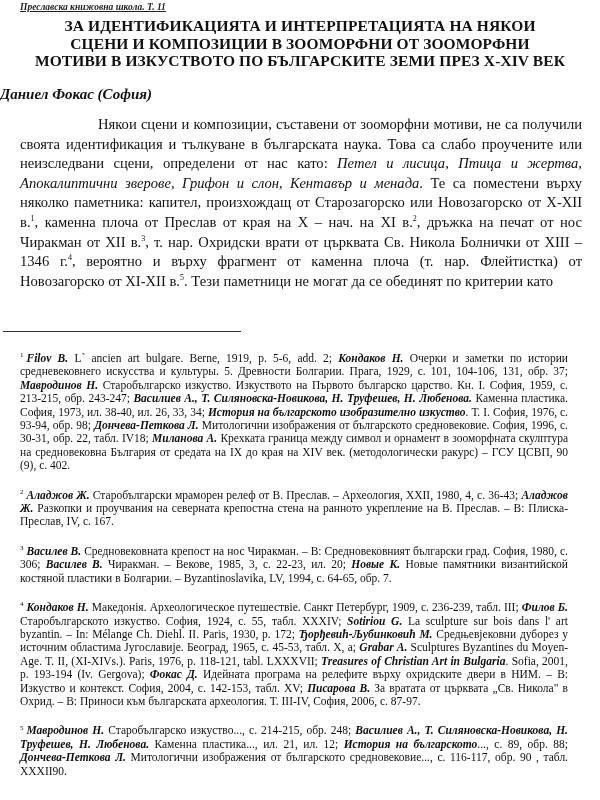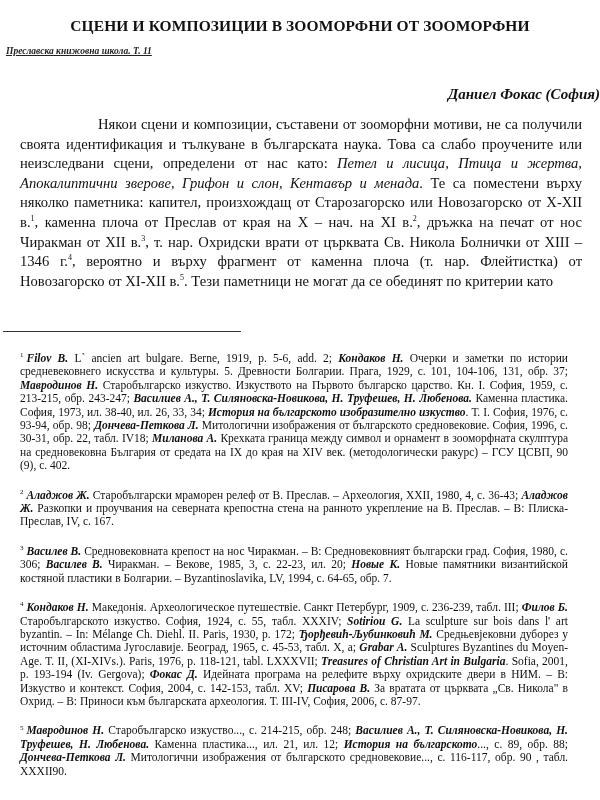--- a/index.html
+++ b/index.html
@@ -2,32 +2,32 @@
 <html><head>
 <meta charset="utf-8">
 <style>
   html, body { margin: 0; padding: 0; background: #ffffff; }
   body {
     width: 600px; height: 800px; overflow: hidden; position: relative;
     font-family: "Liberation Serif", "DejaVu Serif", serif;
     color: #111;
   }
   .running-head {
-    position: absolute; left: 6px; top: 2px;
+    position: absolute; left: 20px; top: 2px;
     font-size: 9.5px; font-style: italic; font-weight: bold;
-    text-decoration: underline; color: #222; margin-top: 44px;
+    text-decoration: underline; color: #222;
   }
   .title {
     position: absolute; left: 0; top: 17px; width: 600px;
     text-align: center; font-weight: bold; font-size: 15.5px;
     line-height: 17.5px; letter-spacing: 0.1px;
   }
   .author {
     position: absolute; left: 0; top: 86px; width: 600px;
-    text-align: right; font-weight: bold; font-style: italic; font-size: 15px;
+    text-align: left; font-weight: bold; font-style: italic; font-size: 15px;
   }
   .body-text {
     position: absolute; left: 20px; top: 115px; width: 562px;
     font-size: 14.6px; line-height: 19.6px; text-align: justify;
     text-indent: 78px;
   }
   .body-text i { font-style: italic; }
   sup { font-size: 8px; vertical-align: super; line-height: 0; }
   .fn-rule {
     position: absolute; left: 3px; top: 331px; width: 238px;
@@ -44,21 +44,23 @@
     position: absolute; left: 0; top: 779px; width: 600px;
     text-align: center; font-size: 12px; margin-top: 32px;
   }
 </style>
 </head>
 <body>
 
 <div class="running-head">Преславска книжовна школа. Т. 11</div>
 
 <div class="title">
+  <div>ЗА ИДЕНТИФИКАЦИЯТА И ИНТЕРПРЕТАЦИЯТА НА НЯКОИ</div>
   <div>СЦЕНИ И КОМПОЗИЦИИ В ЗООМОРФНИ ОТ ЗООМОРФНИ</div>
+  <div>МОТИВИ В ИЗКУСТВОТО ПО БЪЛГАРСКИТЕ ЗЕМИ ПРЕЗ X-XIV ВЕК</div>
 </div>
 
 <div class="author">Даниел Фокас (София)</div>
 
 <div class="body-text"><span>Някои сцени и композиции, съставени от зооморфни мотиви, не са получили своята идентификация и тълкуване в българската наука. Това са слабо проучените или неизследвани сцени, определени от нас като: </span><i>Петел и лисица, Птица и жертва, Апокалиптични зверове, Грифон и слон, Кентавър и менада</i><span>. Те са поместени върху няколко паметника: капител, произхождащ от Старозагорско или Новозагорско от X-XII в.</span><sup>1</sup><span>, каменна плоча от Преслав от края на X – нач. на XI в.</span><sup>2</sup><span>, дръжка на печат от нос Чиракман от XII в.</span><sup>3</sup><span>, т. нар. Охридски врати от църквата Св. Никола Болнички от XIII – 1346 г.</span><sup>4</sup><span>, вероятно и върху фрагмент от каменна плоча (т. нар. Флейтистка) от Новозагорско от XI-XII в.</span><sup>5</sup><span>. Тези паметници не могат да се обединят по критерии като</span></div>
 
 <div class="fn-rule"></div>
 
 <div class="footnotes" id="footnotes">
     <p class="fn"><sup class="fn-num">1</sup><b>Filov B.</b><span> L` ancien art bulgare. Berne, 1919, p. 5-6, add. 2; </span><b>Кондаков Н.</b><span> Очерки и заметки по истории средневековнего искусства и культуры. 5. Древности Болгарии. Прага, 1929, с. 101, 104-106, 131, обр. 37; </span><b>Мавродинов Н.</b><span> Старобългарско изкуство. Изкуството на Първото българско царство. Кн. I. София, 1959, с. 213-215, обр. 243-247; </span><b>Василиев А., Т. Силяновска-Новикова, Н. Труфешев, Н. Любенова.</b><span> Каменна пластика. София, 1973, ил. 38-40, ил. 26, 33, 34; </span><b>История на българското изобразително изкуство</b><span>. Т. I. София, 1976, с. 93-94, обр. 98; </span><b>Дончева-Петкова Л.</b><span> Митологични изображения от българското средновековие. София, 1996, с. 30-31, обр. 22, табл. IV18; </span><b>Миланова А.</b><span> Крехката граница между символ и орнамент в зооморфната скулптура на средновековна България от средата на IX до края на XIV век. (методологически ракурс) – ГСУ ЦСВП, 90 (9), с. 402.</span></p>

